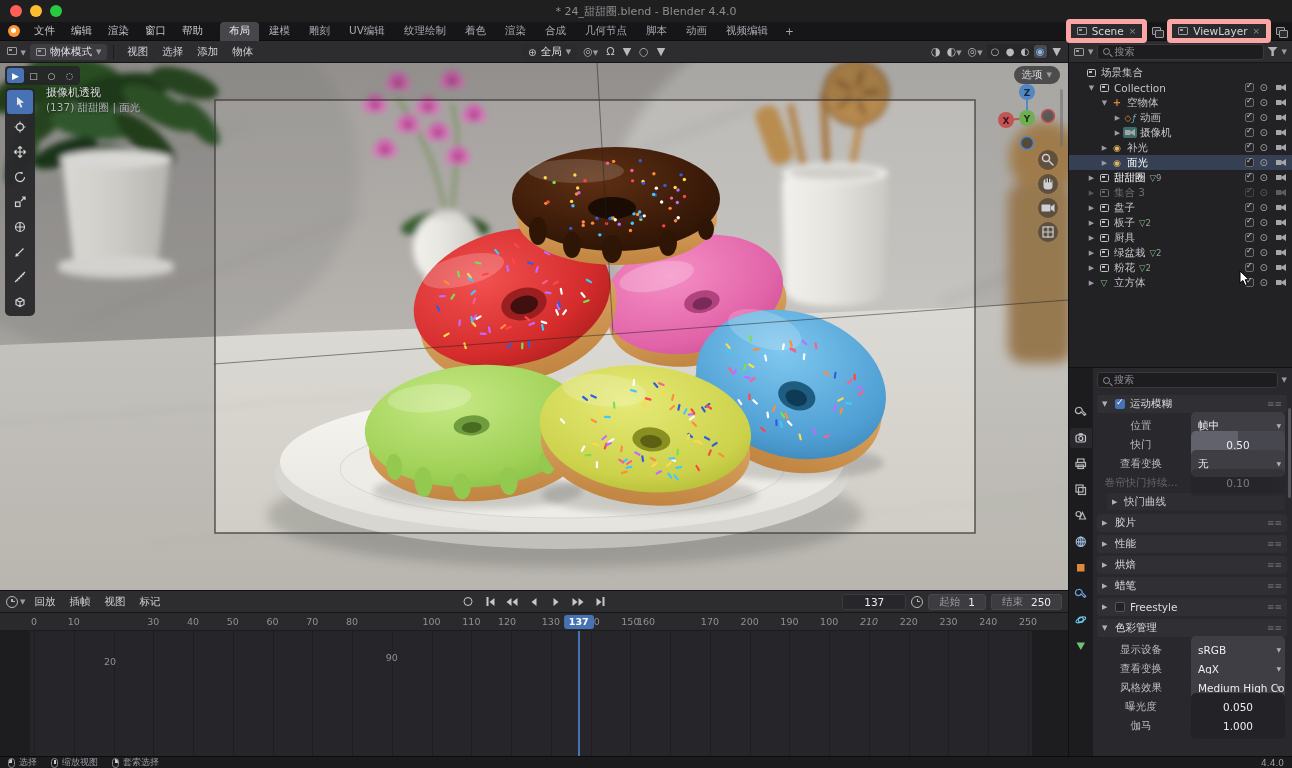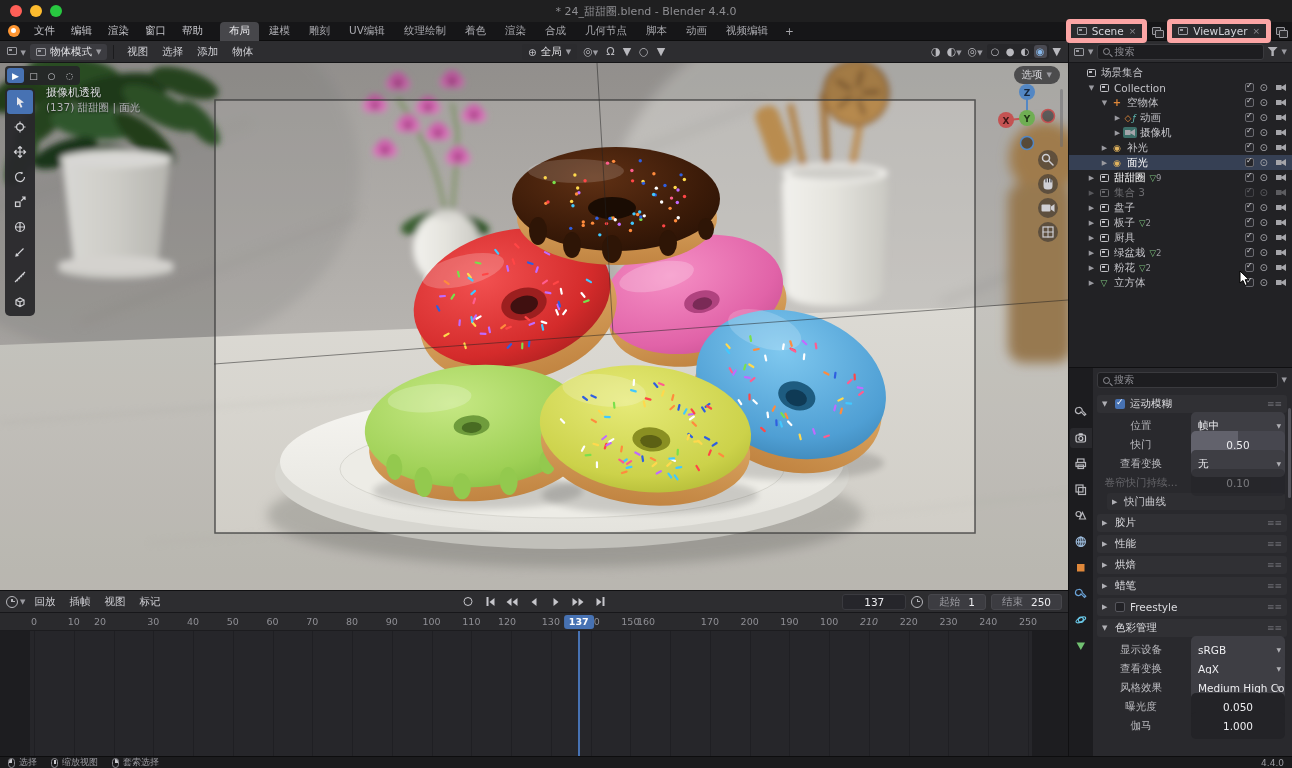--- a/index.html
+++ b/index.html
@@ -851,28 +851,28 @@
       </div>
       <div class="tl-field light">
         <span class="lbl">结束</span>
           <span>250</span>
       </div>
     </div>
   </div>
   <div id="tl-ruler">
       <span class="tick" style="left: 34px;">0</span>
       <span class="tick" style="left: 73.76px;">10</span>
-      <span class="tick" style="left: 100px;">20</span>
+      <span class="tick" style="left: 110px; margin-top: 40px;">20</span>
       <span class="tick" style="left: 153.28px;">30</span>
       <span class="tick" style="left: 193.04px;">40</span>
       <span class="tick" style="left: 232.8px;">50</span>
       <span class="tick" style="left: 272.56px;">60</span>
       <span class="tick" style="left: 312.32px;">70</span>
       <span class="tick" style="left: 352.08px;">80</span>
-      <span class="tick" style="left: 391.84px;">90</span>
+      <span class="tick" style="left: 391.84px; margin-top: 36px;">90</span>
       <span class="tick" style="left: 431.6px;">100</span>
       <span class="tick" style="left: 471.36px;">110</span>
       <span class="tick" style="left: 507px;">120</span>
       <span class="tick" style="left: 550.88px;">130</span>
       <span class="tick" style="left: 590.64px;">140</span>
       <span class="tick" style="left: 630.4px;">150</span>
       <span class="tick" style="left: 646px;">160</span>
       <span class="tick" style="left: 709.92px; text-align: center;">170</span>
       <span class="tick" style="left: 749.68px;">200</span>
       <span class="tick" style="left: 789.44px;">190</span>

